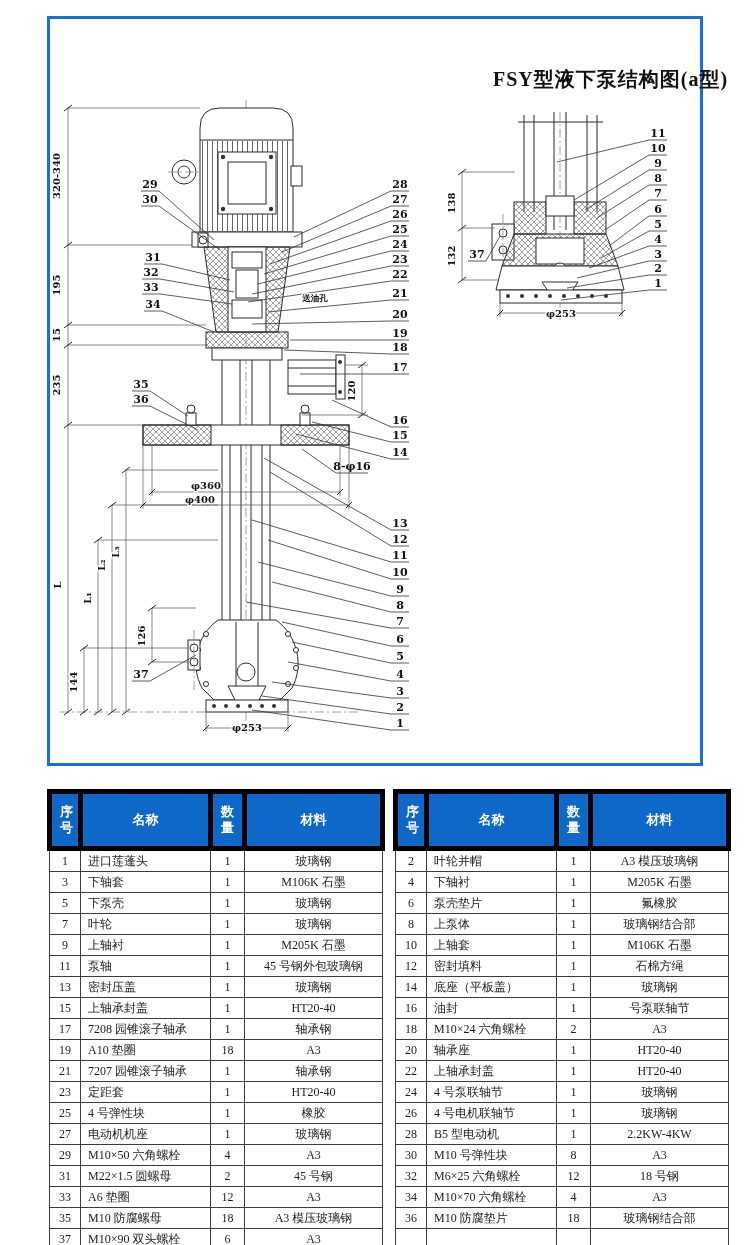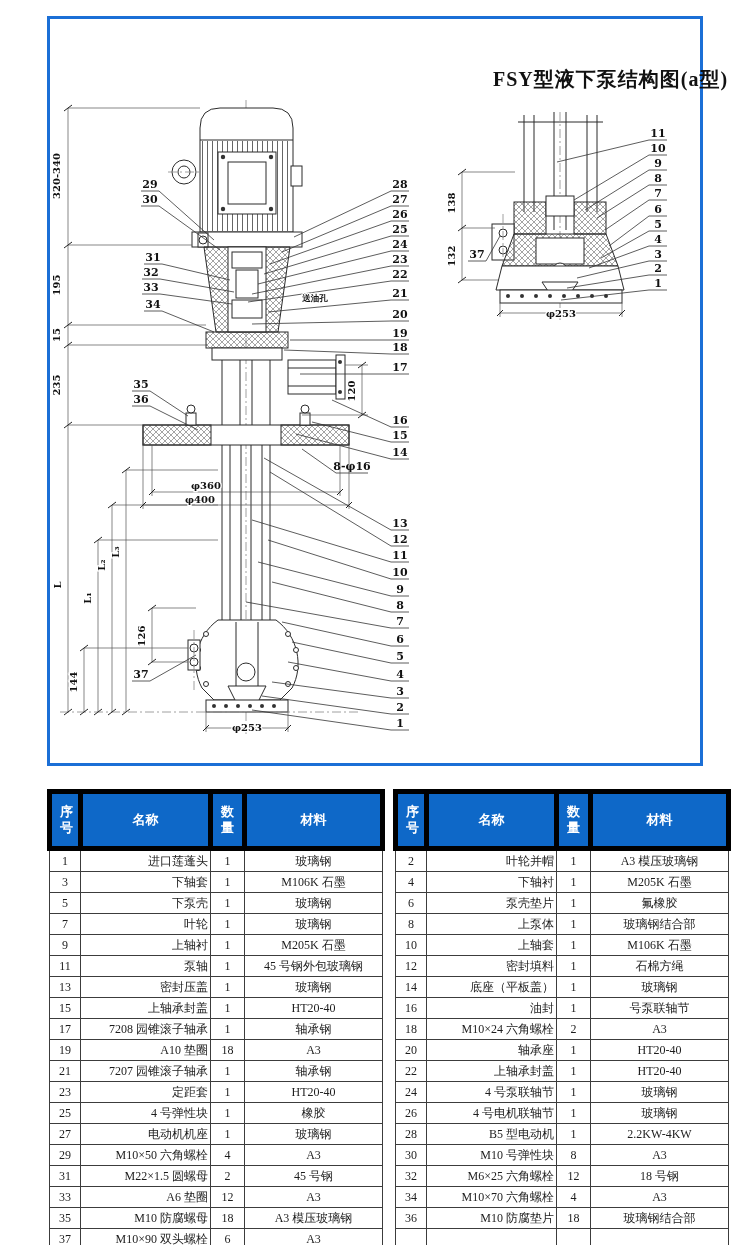--- a/index.html
+++ b/index.html
@@ -30,21 +30,21 @@
   
   .tables{position:absolute;left:47px;top:789px;display:flex;gap:8px;}
   table.parts{border-collapse:collapse;table-layout:fixed;background:#fff;
               font-family:"Liberation Serif", serif;}
   table.parts{width:333px;}
   table.parts th{background:#0e68c8;color:#fff;font-size:13px;font-weight:bold;
                  border:5px solid #000000;height:36px;padding:8px;line-height:1.25;
                  word-break:break-all;}
   table.parts td{border:1px solid #3c3c3c;font-size:12px;color:#1c1c1c;height:20px;
                  padding:0 2px;text-align:center;white-space:nowrap;overflow:hidden;}
-  table.parts td.col1{text-align:right;padding-left:7px;}
+  table.parts td.col1{text-align:left;padding-left:7px;}
   .colw0{width:31px;}.colw1{width:130px;}.colw2{width:34px;}.colw3{width:138px;}
 </style>
 </head>
 <body>
 
 <div id="stage">
 
   <div class="panel">
     <svg id="dwg" width="650" height="744" viewBox="50 19 650 744">
       <defs>

